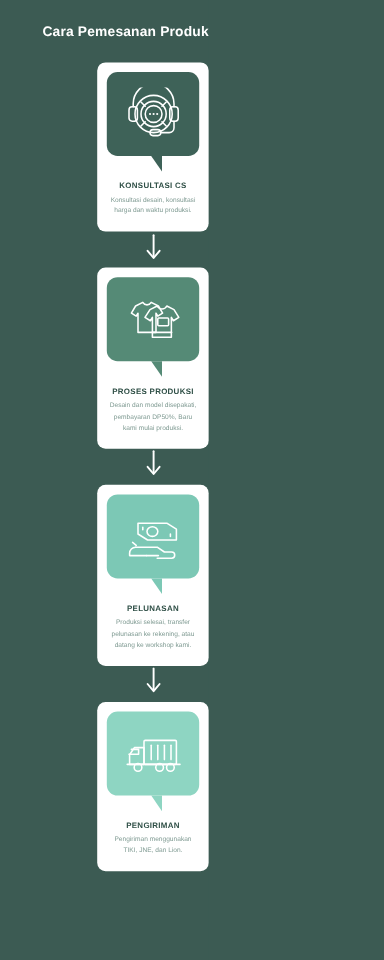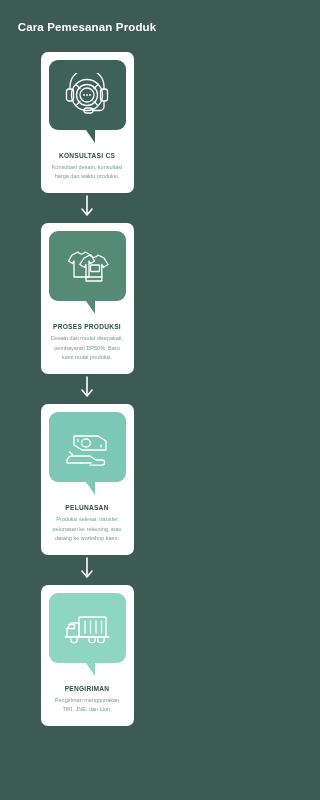--- a/index.html
+++ b/index.html
@@ -13,21 +13,21 @@
     font-family: "Liberation Sans", sans-serif;
     overflow: hidden;
   }
   .infographic {
     width: 174px;
     height: 800px;
     box-sizing: border-box;
     background: #3c5b53;
     display: flex;
     flex-direction: column;
-    align-items: center;
+    align-items: flex-end;
     padding-top: 21px;
   }
   .page-title {
     color: #ffffff;
     font-size: 11.5px;
     font-weight: bold;
     letter-spacing: 0.15px;
     text-align: center;
     margin: 0 0 17px 0;
     line-height: 1.2;

